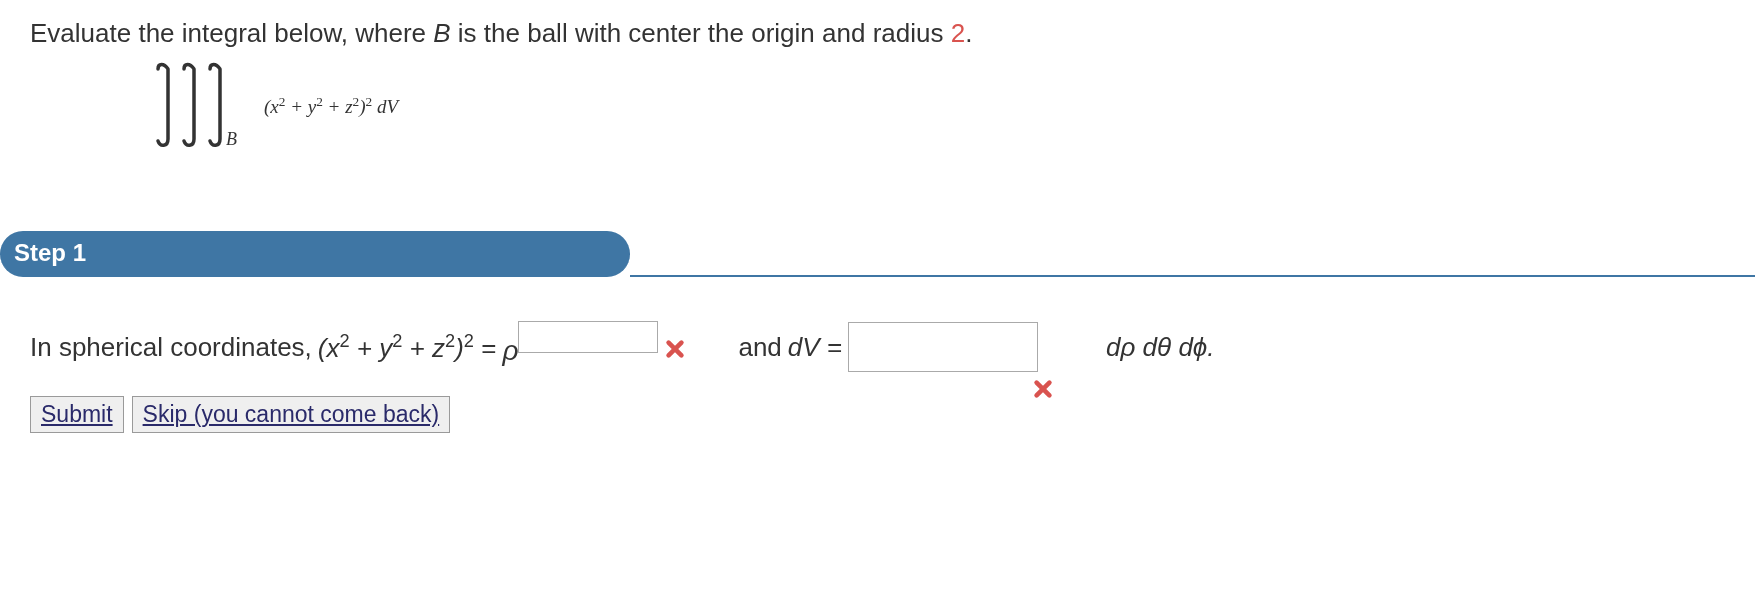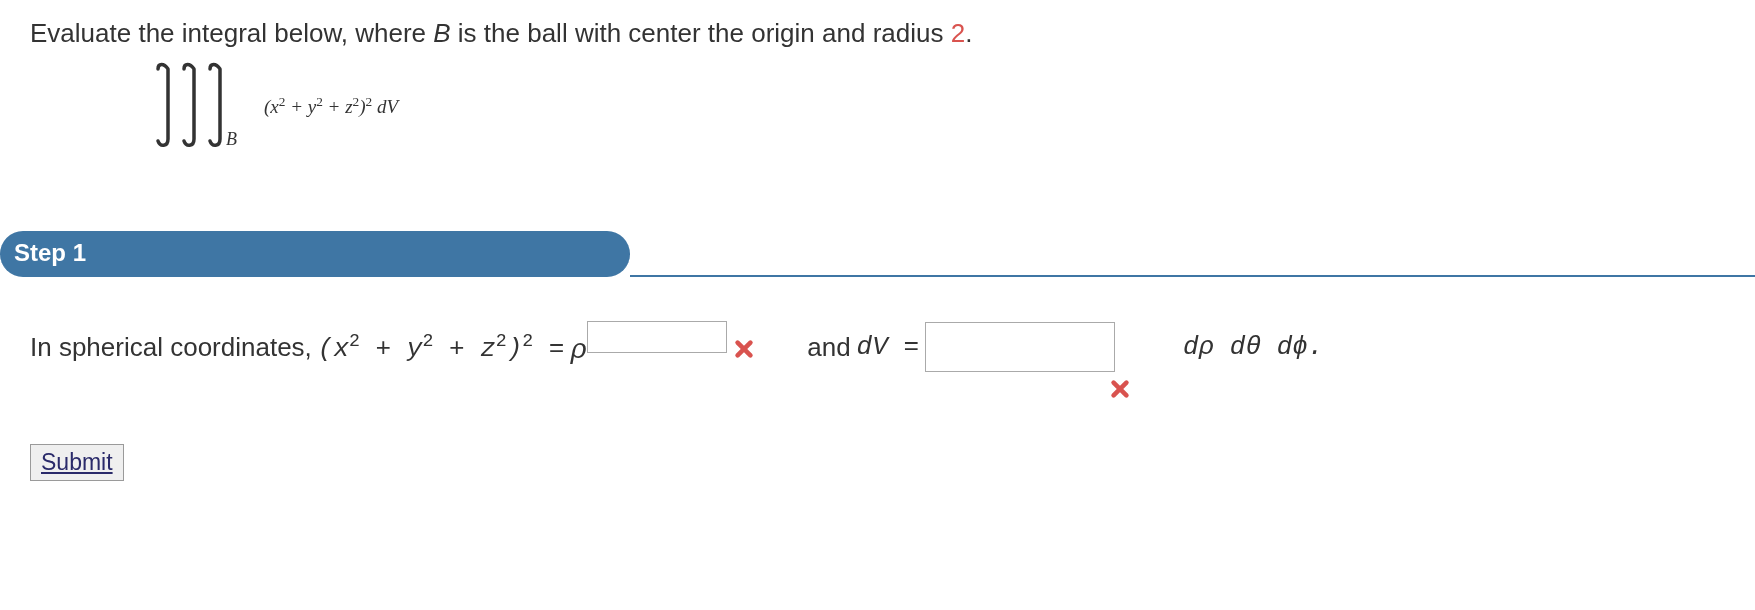--- a/index.html
+++ b/index.html
@@ -74,21 +74,21 @@
     }
     .inline-row {
       display: flex;
       align-items: center;
       flex-wrap: nowrap;
       gap: 6px;
       font-size: 26px;
     }
     .math-span {
       font-style: italic;
-      font-family: Liberation Mono, monospace;
+      font-family: Liberation Sans, sans-serif;
     }
     .math-span .sup {
       font-size: 0.7em;
       vertical-align: super;
       font-style: normal;
     }
     .blank-input {
       font-size: 22px;
       padding: 4px 6px;
       border: 1px solid #aaa;
@@ -110,21 +110,21 @@
       height: 22px;
     }
     .x-icon-wrap.offset {
       align-self: flex-end;
       margin-bottom: -26px;
       margin-left: -12px;
     }
     .button-row {
       display: flex;
       gap: 8px;
-      margin-top: 72px;
+      margin-top: 24px;
     }
     .action-button {
       background: #efefef;
       border: 1px solid #9a9a9a;
       color: #2a2a6a;
       font-size: 23px;
       text-decoration: underline;
       padding: 4px 10px;
       cursor: pointer;
       font-family: Verdana, Geneva, sans-serif;
@@ -185,14 +185,15 @@
       <svg viewBox="0 0 24 24" width="22" height="22">
         <path d="M5 5 L19 19 M19 5 L5 19" stroke="#d9534f" stroke-width="5" stroke-linecap="round"></path>
       </svg>
     </span>
     <span class="gap-med"></span>
     <span class="math-span">dρ dθ dϕ.</span>
   </div>
 
   <div class="button-row">
     <button class="action-button">Submit</button>
+    <button class="action-button">Skip (you cannot come back)</button>
   </div>
 </div>
 
 </body></html>

